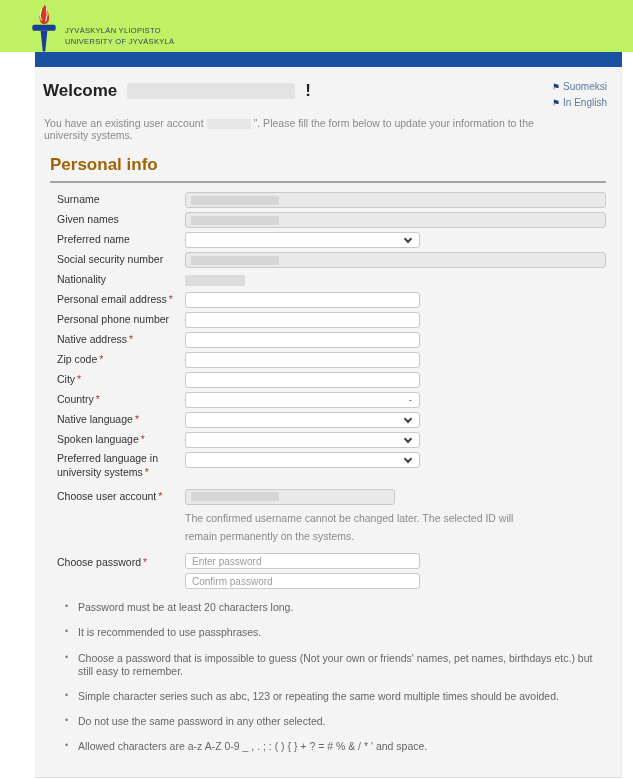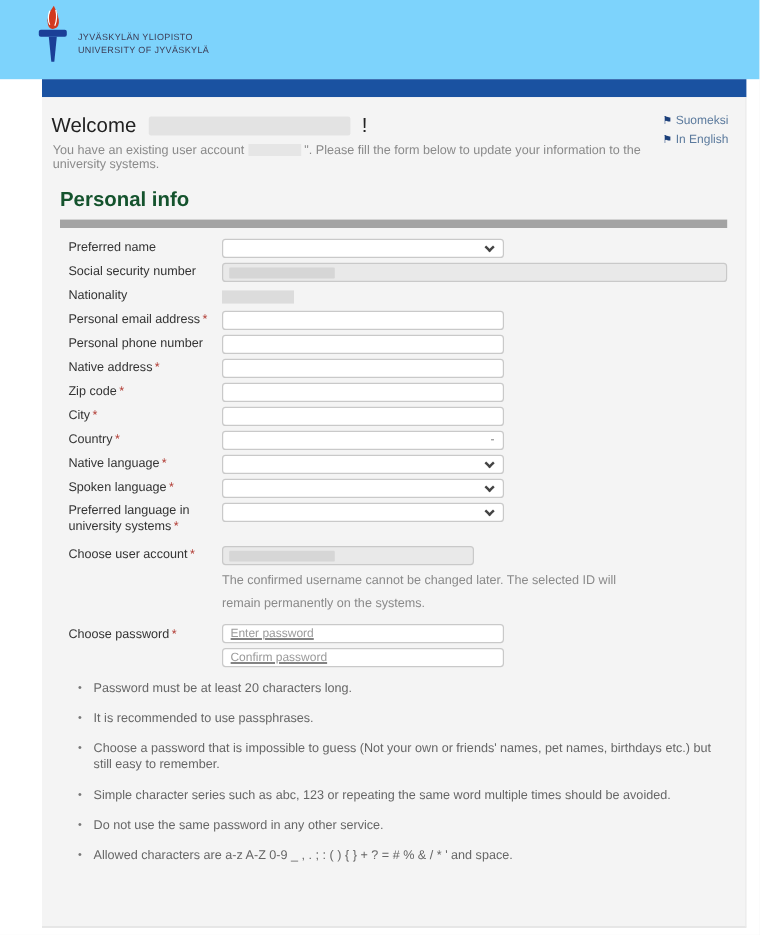--- a/index.html
+++ b/index.html
@@ -5,67 +5,67 @@
   * { box-sizing: border-box; }
   html,body { margin:0; padding:0; }
   body {
     width: 633px; height: 779px;
     background: #ffffff;
     font-family: "Liberation Sans", sans-serif;
     color: #333;
     overflow: hidden;
   }
   
-  .top-header { height: 66px; padding: 4px 0 0 27px; background:#7dd3fc; }
+  .top-header { height: 52px; padding: 4px 0 0 27px; background:#bef264; }
   .logo { display:flex; align-items:flex-end; }
   .logo svg { display:block; }
   .logo-text {
     font-size: 7.5px; line-height: 1.5; color:#3c3c55;
     letter-spacing: .3px; padding: 0 0 7px 4px; white-space: nowrap;
   }
   .blue-bar { margin-left: 35px; width: 587px; height: 15px; background: #1a52a1; }
 
   
   .content {
     margin-left: 35px; width: 587px; min-height: 692px;
     background: #f4f4f4; border-bottom: 1px solid #ddd; border-right: 1px solid #ececec;
     padding: 12px 0 18px 0;
   }
 
   .welcome-row { display:flex; justify-content:space-between; padding: 0 10px 0 8px; }
   h1.welcome {
-    font-size: 17px; font-weight: normal; color: #222;
-    margin: 2px 0 4px; display:flex; align-items:center; gap: 10px;
+    font-size: 17px; font-weight: bold; color: #222;
+    margin: 2px 0 16px; display:flex; align-items:center; gap: 10px;
   }
   .redact-lg { width: 168px; height: 16px; background:#e3e3e3; border-radius:2px; display:inline-block; }
   .intro { font-size: 10.5px; color:#8a8a8a; margin-left: 1px; }
   .redact-sm { width: 44px; height: 10px; background:#e6e6e6; display:inline-block; margin: 0 3px; vertical-align: middle; }
 
   .lang { font-size: 10px; margin-top: 2px; white-space: nowrap; padding-right: 4px; }
   .lang a { display:block; margin-bottom: 5px; color:#5b7a9d; text-decoration:none; cursor:pointer; }
   .flag { color:#1b3f7a; font-size: 9px; margin-right: 3px; }
 
   
   .section { padding: 0 15px; }
   h2.sec {
-    color:#14532d; font-size: 17px; font-weight: bold;
-    margin: 14px 0 0; padding-bottom: 6px; border-bottom: 7px solid #a3a3a3;
+    color:#a16207; font-size: 17px; font-weight: bold;
+    margin: 14px 0 0; padding-bottom: 6px; border-bottom: 2px solid #a3a3a3;
   }
   .rows { margin-top: 9px; }
 
   .row { display:flex; align-items:center; margin: 0 0 4px 7px; min-height: 16px; }
   .row.top { align-items: flex-start; }
   .lbl { width: 128px; flex-shrink: 0; font-size: 10.5px; color:#333; line-height: 1.3; }
   .req { color:#b03931; margin-left: 2px; }
 
   .inputbox, .selectbox, input.txt {
     width: 235px; height: 16px; border: 1px solid #c9c9c9; border-radius: 3px;
     background: #fff; font-size: 10px; font-family: "Liberation Sans", sans-serif;
   }
-  input.txt { padding: 0 6px; color:#333; outline: none; text-decoration: underline; }
+  input.txt { padding: 0 6px; color:#333; outline: none; }
   input.txt::placeholder { color:#9b9b9b; }
   .inputbox.disabled { background:#e9e9e9; display:flex; align-items:center; padding: 0 5px; }
   .inputbox.wide { width: 427px; }
   .inputbox.narrow { width: 210px; }
   .redact { width: 88px; height: 9px; background:#d6d6d6; border-radius: 1px; }
   .redact-nat { width: 60px; height: 11px; background:#dcdcdc; display:inline-block; }
 
   .selectbox { position: relative; cursor: pointer; }
   .chev {
     position:absolute; right: 8px; top: 3px; width: 6px; height: 6px;
@@ -120,21 +120,33 @@
     <div class="lang">
       <a><span class="flag">⚑</span><span>Suomeksi</span></a>
       <a><span class="flag">⚑</span><span>In English</span></a>
     </div>
   </div>
 
   <div class="section">
     <h2 class="sec">Personal info</h2>
     <div class="rows">
 
-
+      <div class="row">
+        <span class="lbl">Surname</span>
+        <div class="inputbox wide disabled">
+            <span class="redact"></span>
+          </div>
+      </div>
+
+      <div class="row">
+        <span class="lbl">Given names</span>
+        <div class="inputbox wide disabled">
+            <span class="redact"></span>
+          </div>
+      </div>
 
       <div class="row">
         <span class="lbl">Preferred name</span>
         <div class="selectbox wide">
             <span class="chev"></span>
           </div>
       </div>
 
       <div class="row">
         <span class="lbl">Social security number</span>
@@ -223,20 +235,20 @@
           <input type="text" class="txt" placeholder="Enter password" style="">
           <input type="text" class="txt" placeholder="Confirm password" style="">
         </div>
       </div>
 
       <ul class="rules">
         <li>Password must be at least 20 characters long.</li>
         <li>It is recommended to use passphrases.</li>
         <li>Choose a password that is impossible to guess (Not your own or friends' names, pet names, birthdays etc.) but still easy to remember.</li>
         <li>Simple character series such as abc, 123 or repeating the same word multiple times should be avoided.</li>
-        <li>Do not use the same password in any other service.</li>
+        <li>Do not use the same password in any other selected.</li>
         <li>Allowed characters are a-z A-Z 0-9 _ , . ; : ( ) { } + ? = # % &amp; / * ' and space.</li>
       </ul>
 
     </div>
   </div>
 
 </div>
 
 </body></html>

